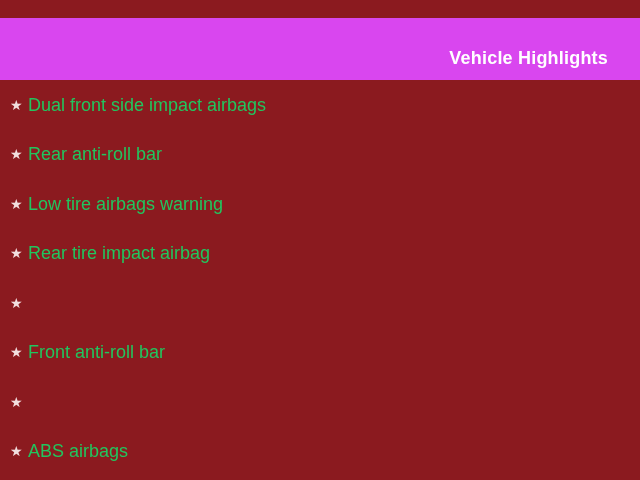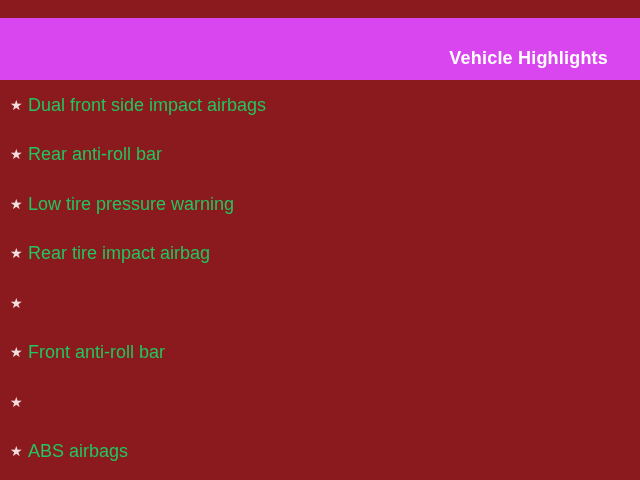--- a/index.html
+++ b/index.html
@@ -96,21 +96,21 @@
         <li class="highlight-item">
           <span class="star-icon">★</span>
           <span class="highlight-label">Dual front side impact airbags</span>
         </li>
         <li class="highlight-item">
           <span class="star-icon">★</span>
           <span class="highlight-label">Rear anti-roll bar</span>
         </li>
         <li class="highlight-item">
           <span class="star-icon">★</span>
-          <span class="highlight-label">Low tire pressure warning</span>
+          <span class="highlight-label">Low tire airbags warning</span>
         </li>
         <li class="highlight-item">
           <span class="star-icon">★</span>
           <span class="highlight-label">Rear tire impact airbag</span>
         </li>
         <li class="highlight-item">
           <span class="star-icon">★</span>
         </li>
         <li class="highlight-item">
           <span class="star-icon">★</span>

